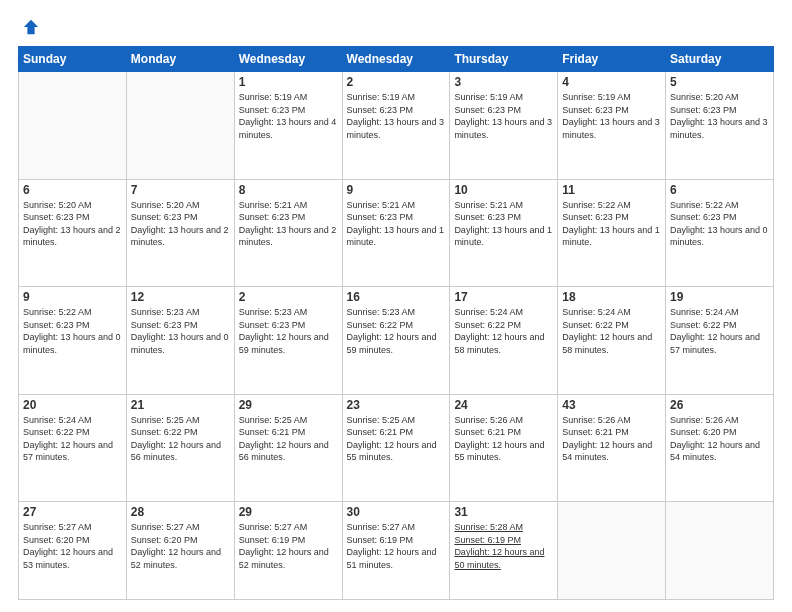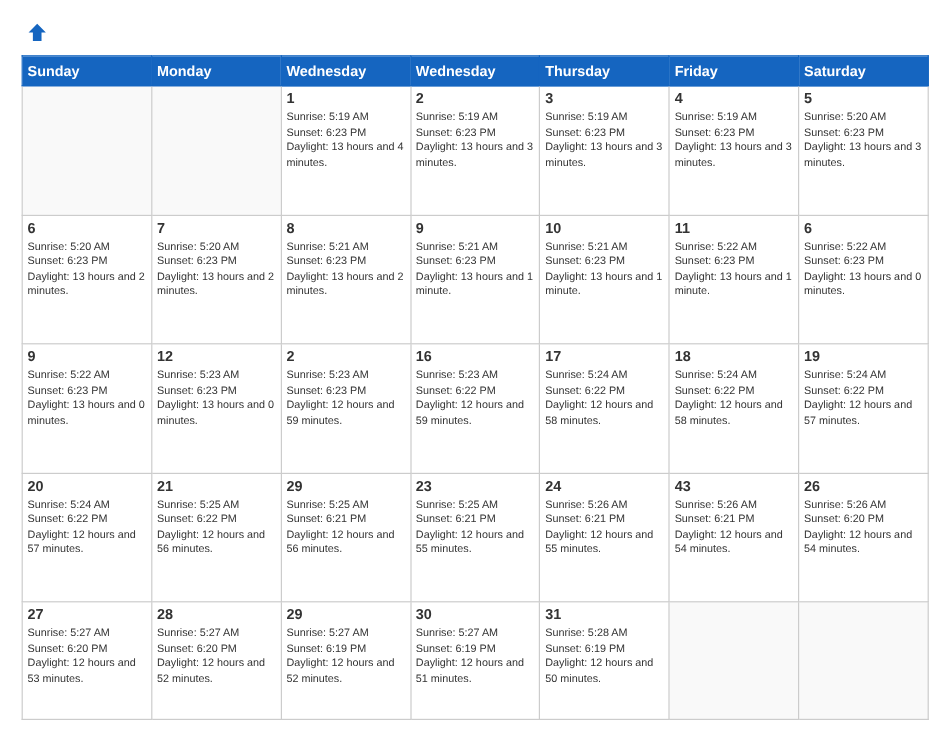--- a/index.html
+++ b/index.html
@@ -324,21 +324,21 @@
 Daylight: 12 hours and 52 minutes.</div>
           </td>
           <td>
             <span class="day-number">30</span>
             <div class="day-info" style="white-space: pre-line;">Sunrise: 5:27 AM
 Sunset: 6:19 PM
 Daylight: 12 hours and 51 minutes.</div>
           </td>
           <td>
             <span class="day-number">31</span>
-            <div class="day-info" style="white-space: pre-line;">Sunrise: 5:28 AM
+            <div class="day-info" style="white-space: pre-line; text-decoration: underline;">Sunrise: 5:28 AM
 Sunset: 6:19 PM
 Daylight: 12 hours and 50 minutes.</div>
           </td>
           <td class="empty-cell"></td>
           <td class="empty-cell"></td>
         </tr>
       </tbody>
   </table>
 </div>
 

